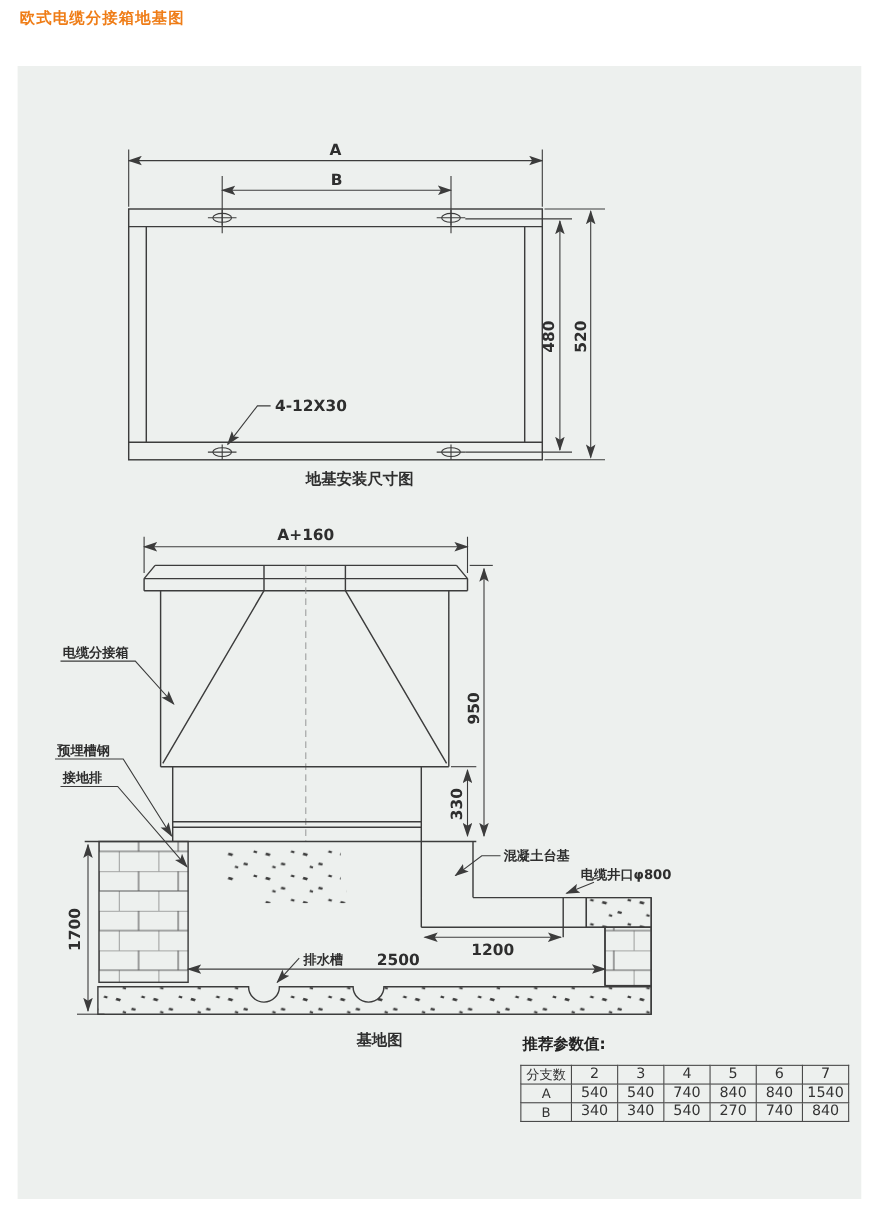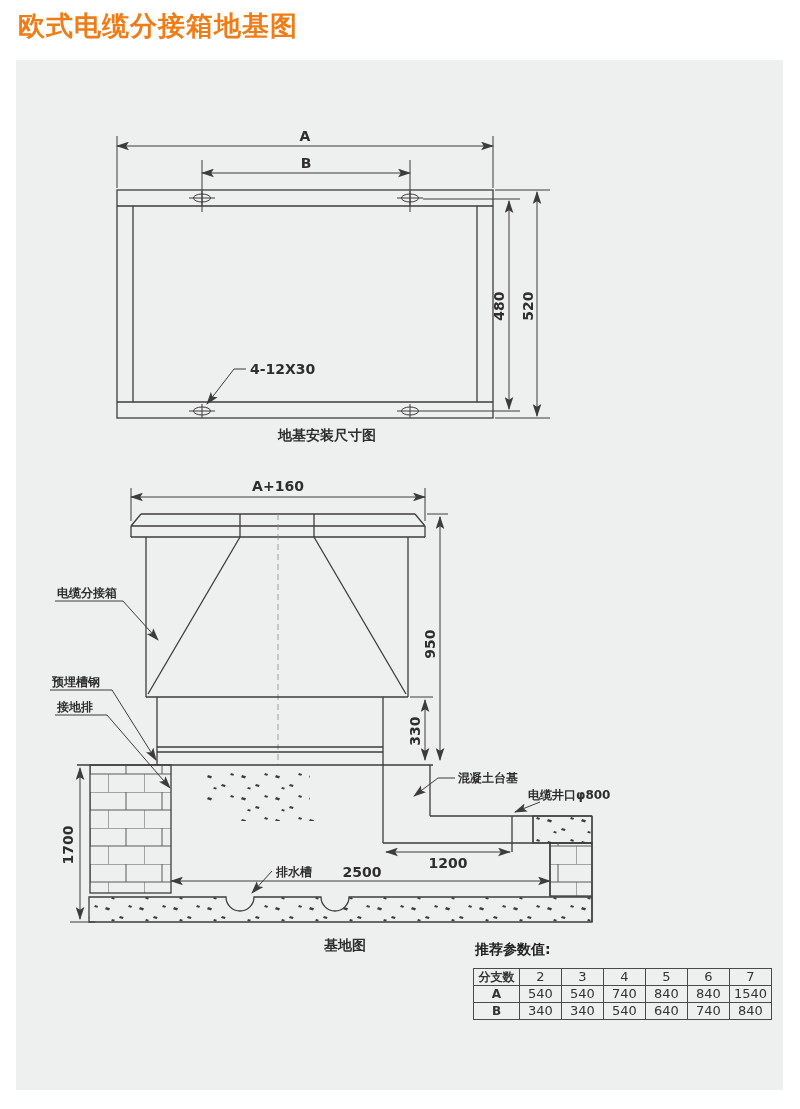--- a/index.html
+++ b/index.html
@@ -1,31 +1,31 @@
 <!DOCTYPE html>
 <html><head>
 <meta charset="utf-8">
 <style>
   html,body{margin:0;padding:0;background:#ffffff;width:800px;height:1109px;
     font-family:"DejaVu Sans",sans-serif;}
   #stage{position:relative;width:800px;height:1109px;overflow:hidden;}
-  #page-title{position:absolute;left:18px;top:8px;font-size:27px;font-weight:bold;
+  #page-title{position:absolute;left:18px;top:8px;font-size:14px;font-weight:bold;
     color:#ef7d17;letter-spacing:1px;}
   #panel{position:absolute;left:16px;top:60px;width:767px;height:1030px;background:#edf0ee;}
   svg{position:absolute;left:0;top:0;}
   svg text{fill:#2e2e2e;}
   .dimtxt{font-size:14px;font-weight:bold;}
   .lbl{font-size:12px;font-weight:bold;}
   .cap{font-size:14px;font-weight:bold;}
   #table-title{position:absolute;left:475px;top:941px;font-size:14px;font-weight:bold;color:#222;}
   #params-table{position:absolute;left:473px;top:968px;border-collapse:collapse;
     font-size:13px;color:#333;}
   #params-table td{border:1px solid #4a4a4a;text-align:center;padding:0;
     height:16px;min-width:41px;line-height:16px;}
-  #params-table td.rowhead{min-width:45px;font-size:12px;font-weight:bold;}
+  #params-table td.rowhead{min-width:45px;font-size:12px;}
 </style>
 </head>
 <body>
 
 <div id="stage">
   <div id="page-title">欧式电缆分接箱地基图</div>
   <div id="panel"></div>
 
   <svg width="800" height="1109" viewBox="0 0 800 1109">
     <defs>
@@ -171,19 +171,19 @@
         <td>740</td>
         <td>840</td>
         <td>840</td>
         <td>1540</td>
       </tr>
       <tr>
         <td class="rowhead">B</td>
         <td>340</td>
         <td>340</td>
         <td>540</td>
-        <td>640</td>
+        <td>270</td>
         <td>740</td>
         <td>840</td>
       </tr>
     </tbody>
   </table>
 </div>
 
 </body></html>

